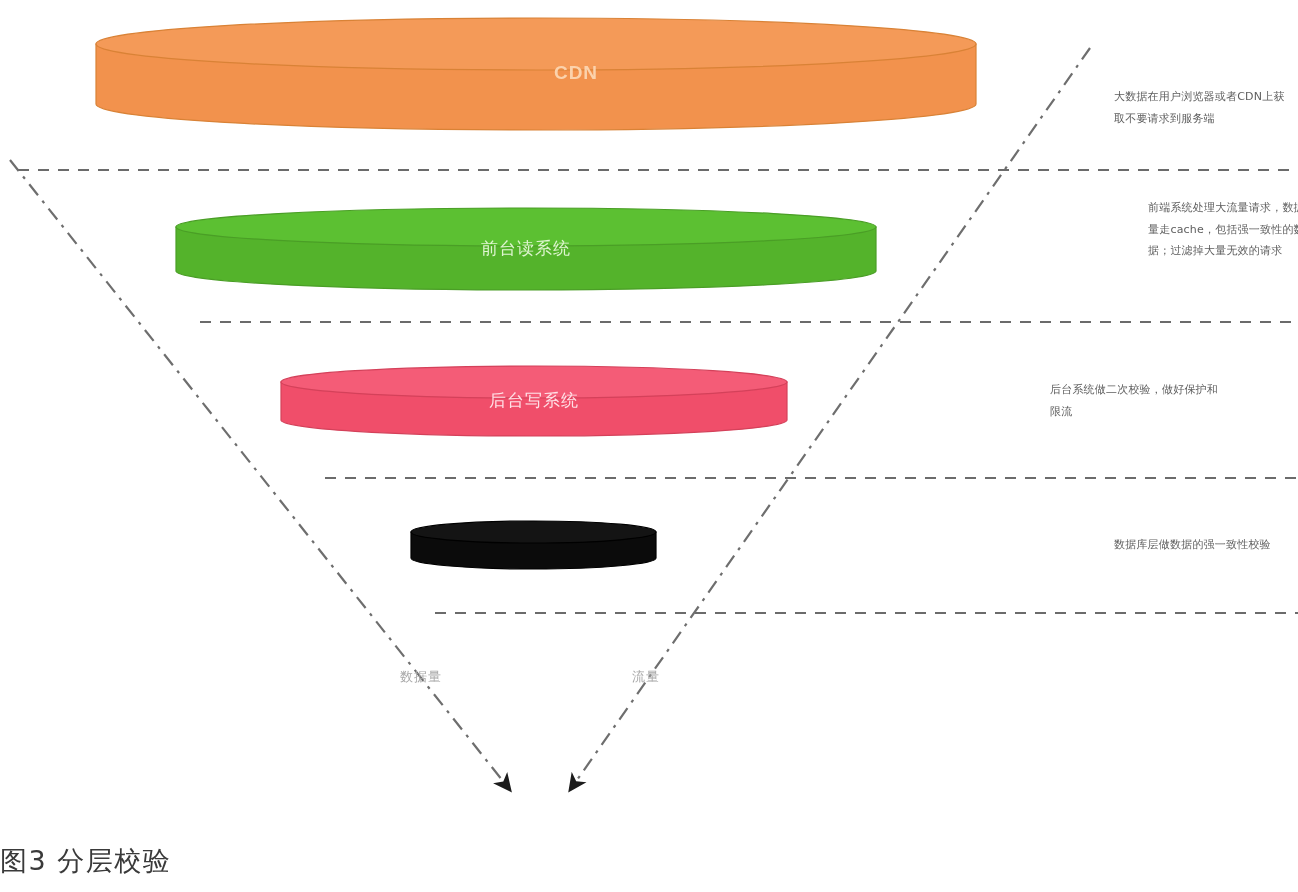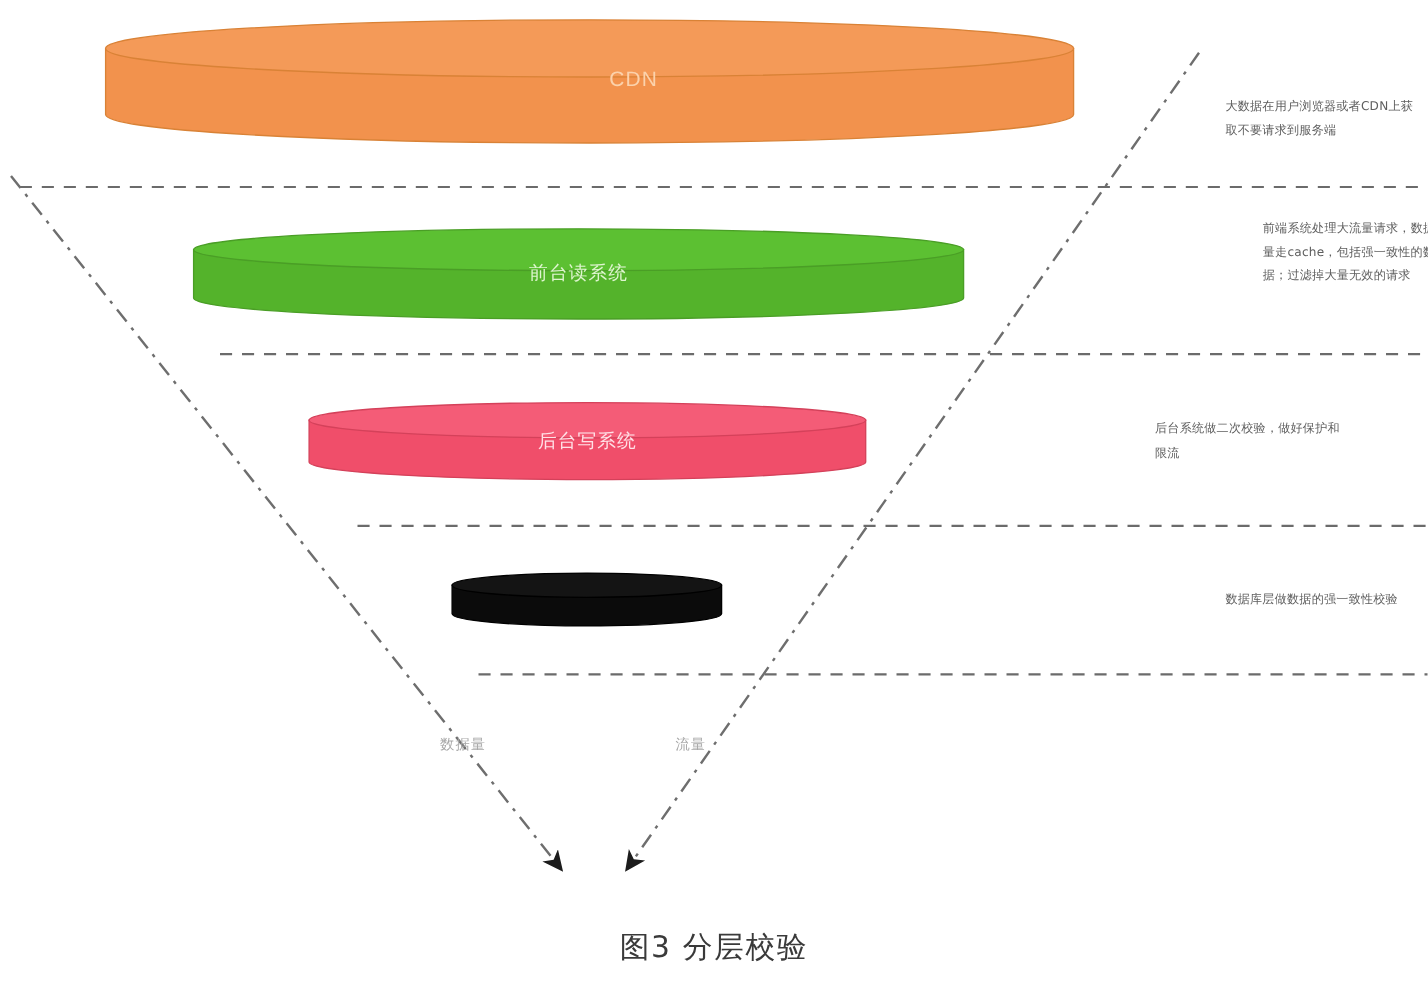--- a/index.html
+++ b/index.html
@@ -69,34 +69,33 @@
     white-space: nowrap;
     font-family: Liberation Mono, monospace;
   }
 
   
   #caption {
     position: absolute;
     left: 0;
     top: 843px;
     width: 1298px;
-    text-align: center;
     font-size: 27px;
     color: #3a3a3a;
     letter-spacing: 1.5px;
     font-family: "DejaVu Sans", "Liberation Sans", sans-serif;
   }
 </style>
 </head>
 <body>
 
 <div id="stage">
 
   <div id="cylinders">
-      <div class="cyl" style="left: 96px; top: 18px; width: 960px; height: 112px;">
+      <div class="cyl" style="left: 96px; top: 18px; width: 960px; height: 112px; font-weight: bold;">
         <svg width="880" height="112" viewBox="0 0 880 112">
           <path d="M0,26 L0,86 A440,26 0 0 0 880,86 L880,26 Z" fill="#F2924D" stroke="#D98236" stroke-width="1.2"></path>
           <ellipse cx="440" cy="26" rx="440" ry="26" fill="#F49A58" stroke="#D98236" stroke-width="1.2"></ellipse>
         </svg>
         <div class="cyl-label" style="top: 44px; color: rgb(251, 210, 172); font-size: 19px;">CDN</div>
       </div>
       <div class="cyl" style="left: 176px; top: 208px; width: 700px; height: 82px;">
         <svg width="700" height="82" viewBox="0 0 700 82">
           <path d="M0,19 L0,63 A350,19 0 0 0 700,63 L700,19 Z" fill="#54B32B" stroke="#4A9E26" stroke-width="1.2"></path>
           <ellipse cx="350" cy="19" rx="350" ry="19" fill="#5CC032" stroke="#4A9E26" stroke-width="1.2"></ellipse>
@@ -138,18 +137,18 @@
 
   <div id="notes">
       <div class="note" style="left: 1114px; top: 86px;">大数据在用户浏览器或者CDN上获取不要请求到服务端</div>
       <div class="note" style="left: 1114px; top: 197px; margin-left: 34px;">前端系统处理大流量请求，数据尽量走cache，包括强一致性的数据；过滤掉大量无效的请求</div>
       <div class="note" style="left: 1050px; top: 379px;">后台系统做二次校验，做好保护和限流</div>
       <div class="note" style="left: 1114px; top: 534px;">数据库层做数据的强一致性校验</div>
     </div>
 
   <div id="axis-labels">
       <div class="axis-label" style="left: 400px; top: 668px;">数据量</div>
-      <div class="axis-label" style="left: 614px; top: 668px;">流量</div>
+      <div class="axis-label" style="left: 632px; top: 668px;">流量</div>
     </div>
 
   <div id="caption">图3 分层校验</div>
 
 </div>
 
 </body></html>

